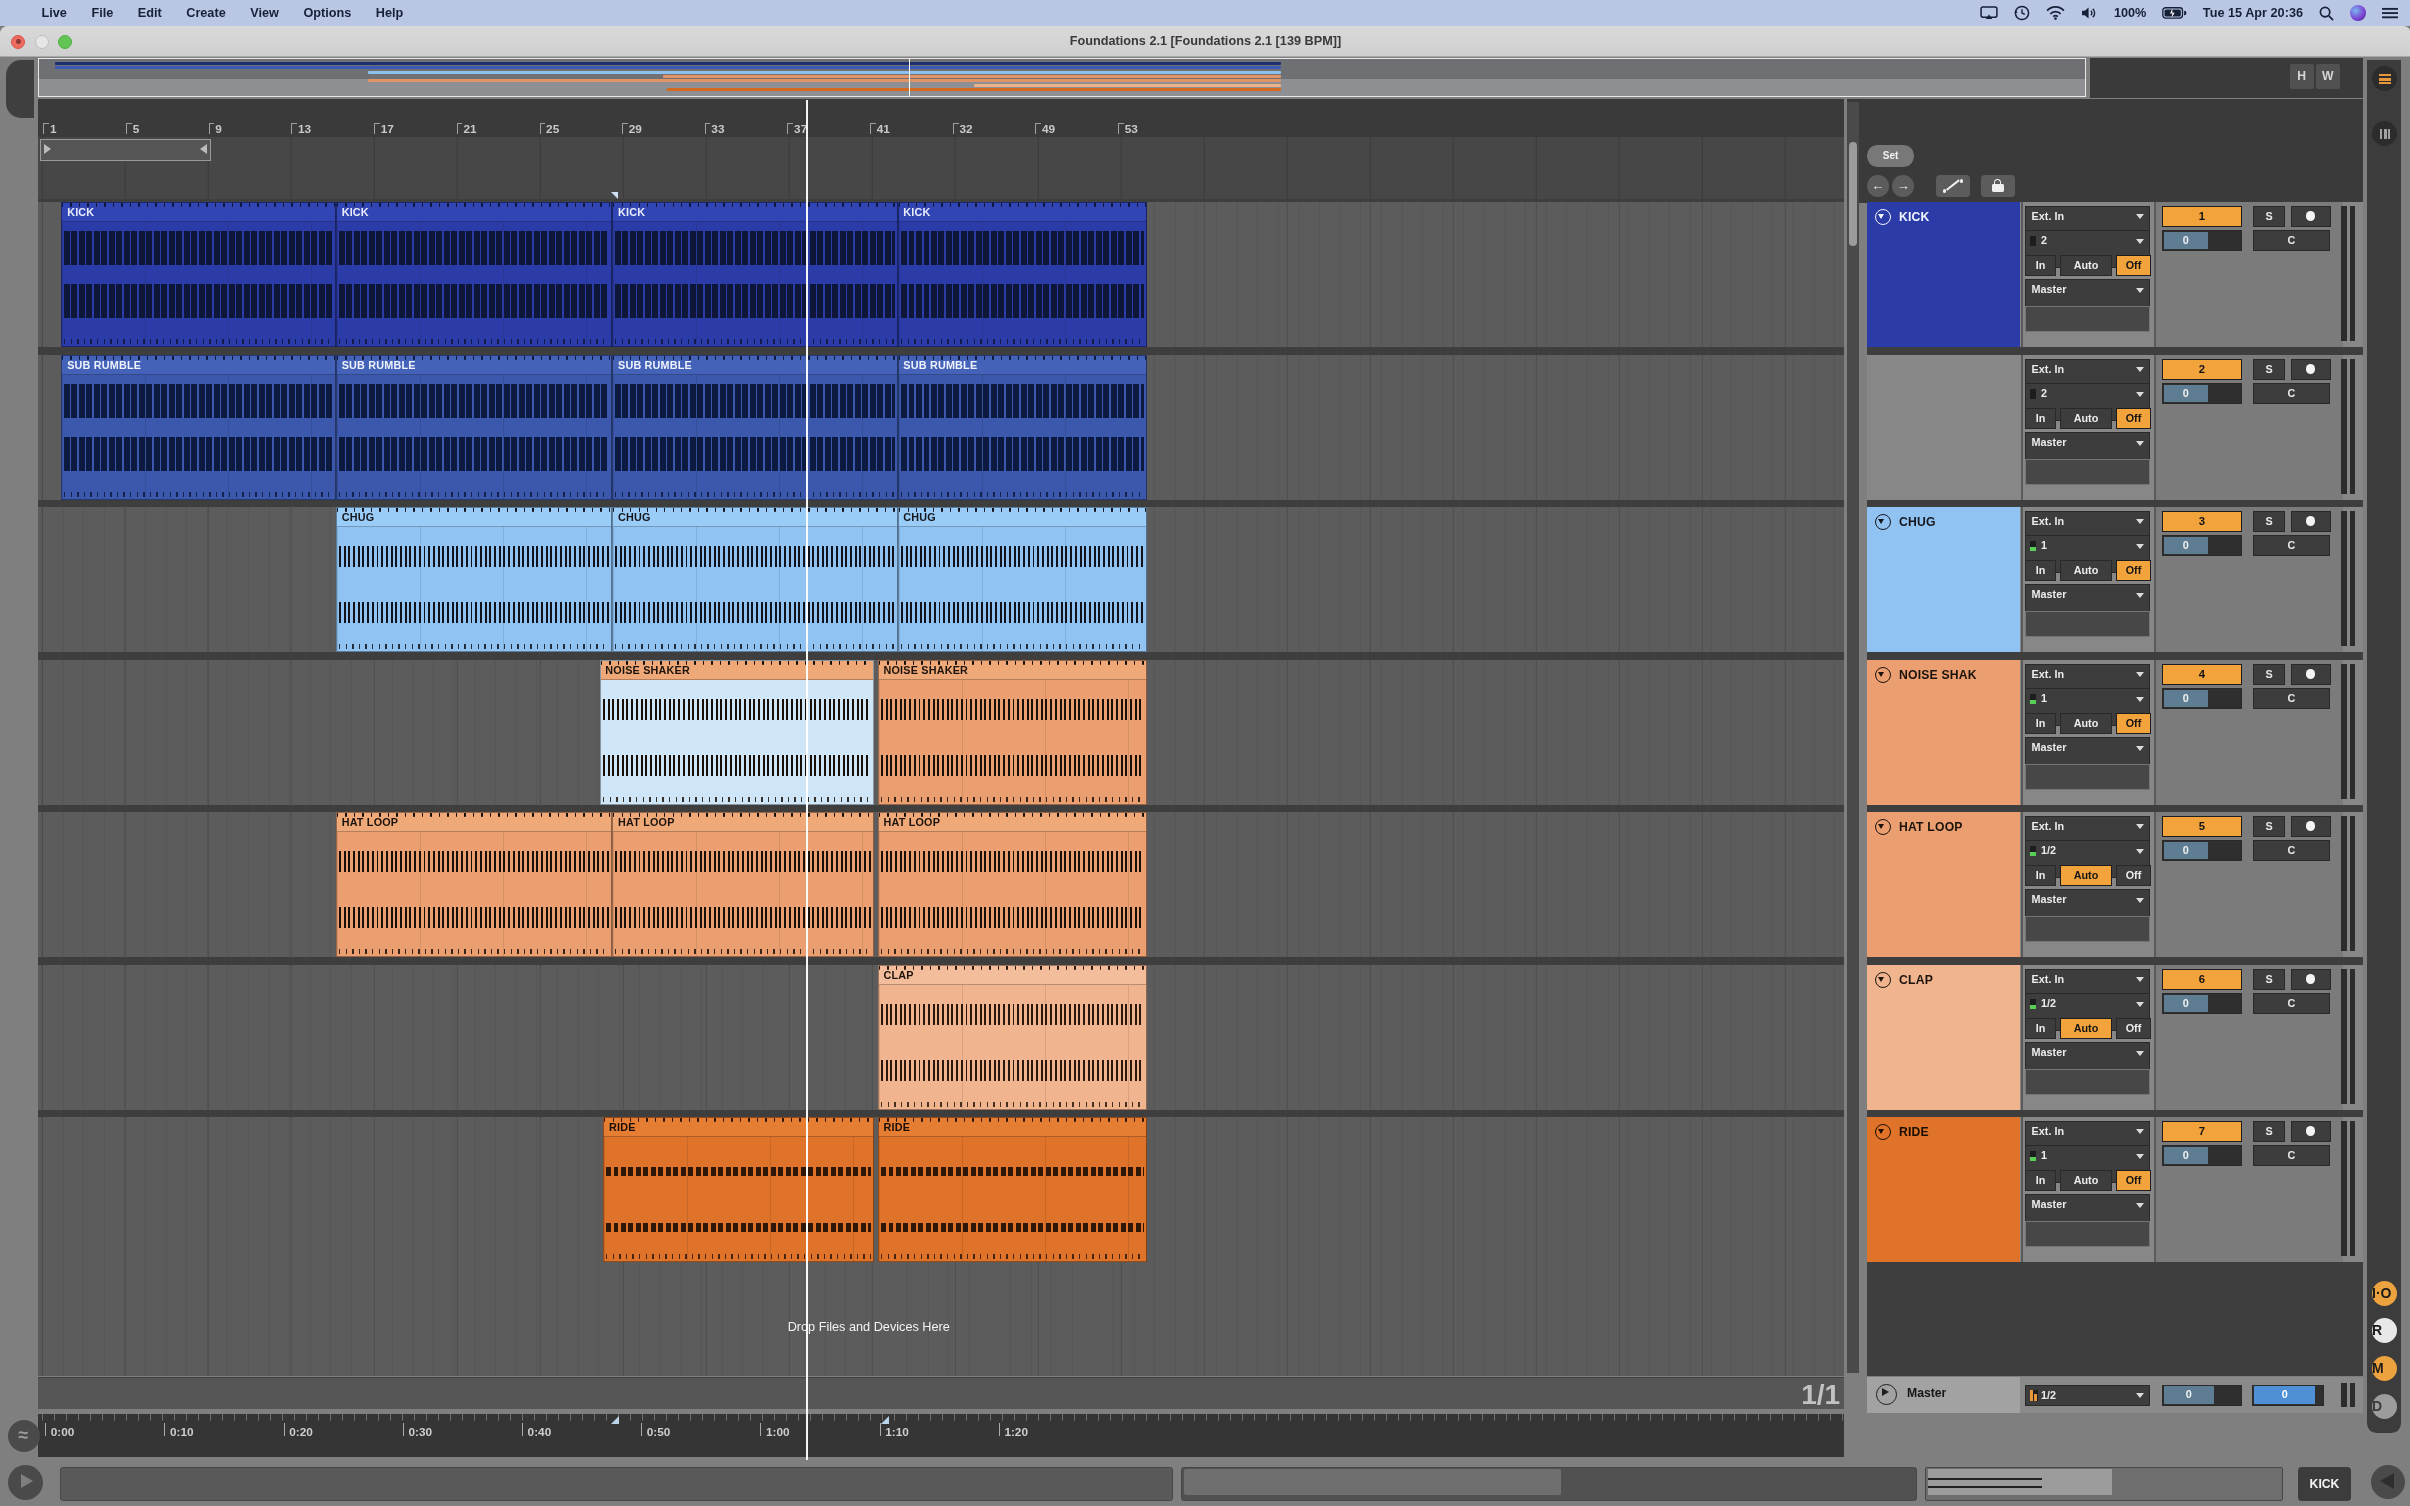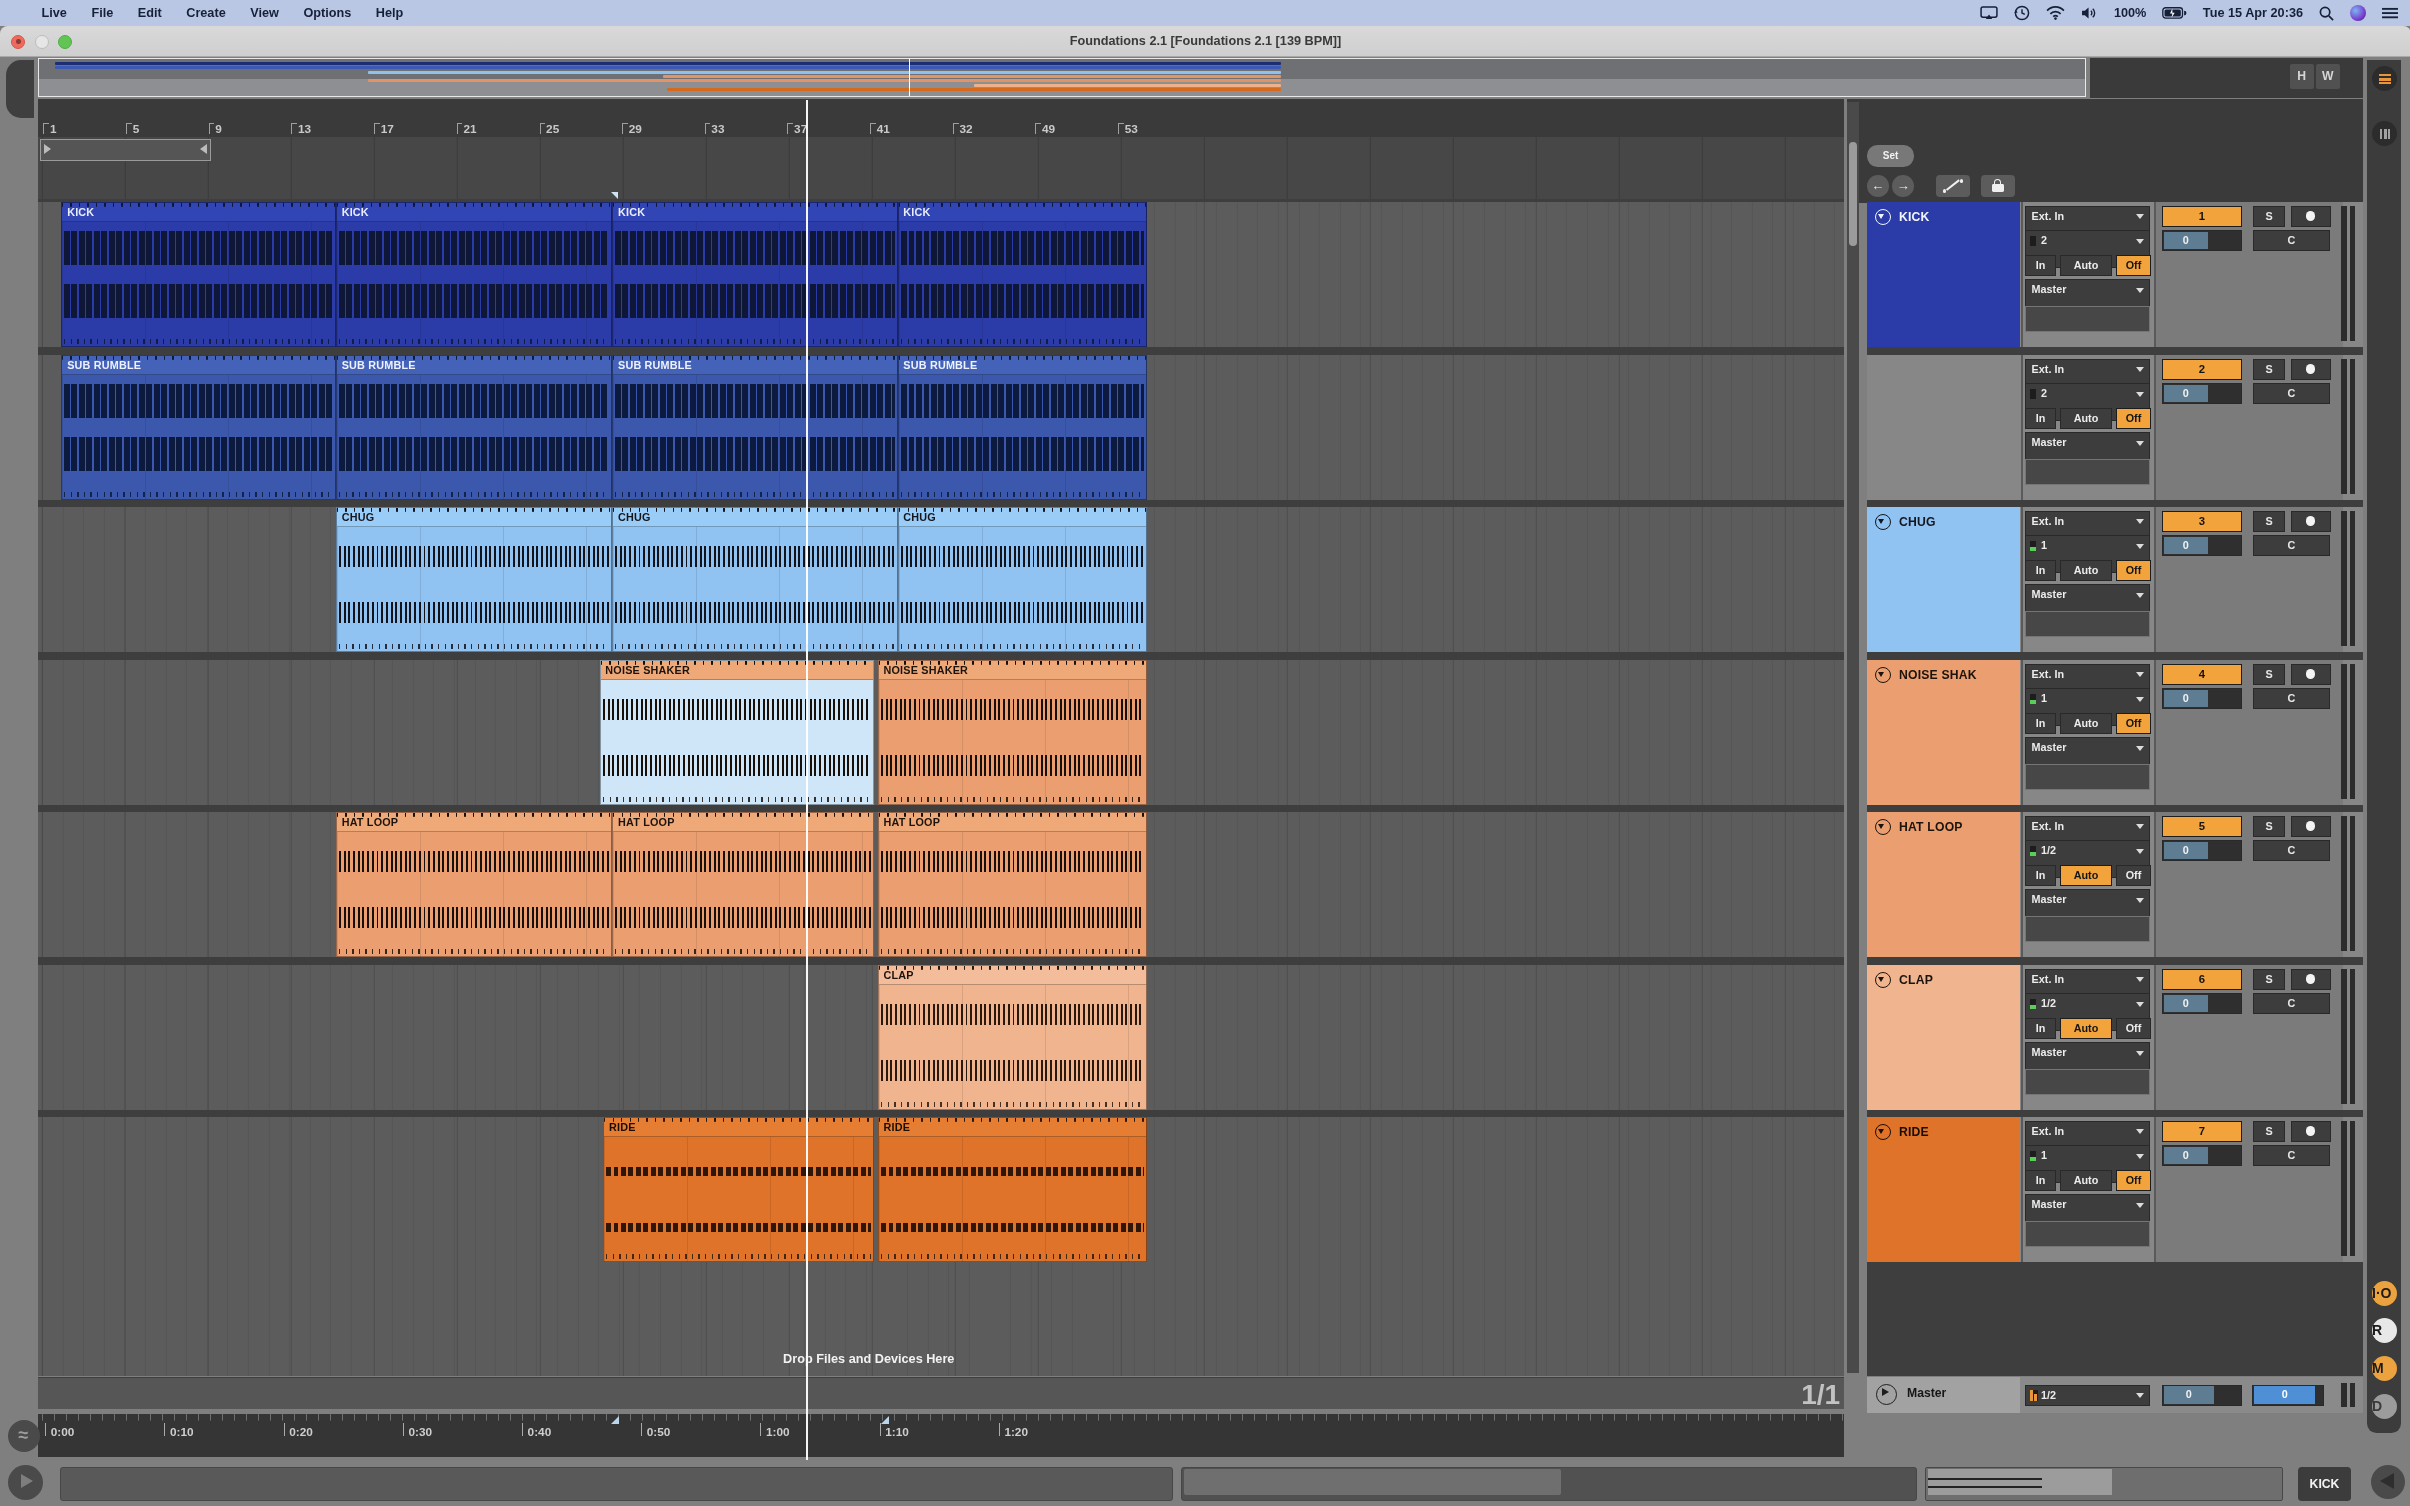--- a/index.html
+++ b/index.html
@@ -52,21 +52,21 @@
       repeating-linear-gradient(90deg,rgba(0,0,0,0.16) 0 1.4px,transparent 1.4px 83px),
       repeating-linear-gradient(90deg,rgba(0,0,0,0.08) 0 0.9px,transparent 0.9px 20.6px);
       background-position:3.8px 0,3.8px 0;}
   .scrub{position:absolute;left:0;top:0;width:100%;height:62px;background-color:#474747;
       background-image:repeating-linear-gradient(90deg,rgba(0,0,0,0.18) 0 1.4px,transparent 1.4px 83px);background-position:3.8px 0;}
   .loopbrace{position:absolute;left:1.9px;top:1.9px;width:171px;height:21.7px;background:#555;border:1.4px solid #9a9a9a;box-sizing:border-box;}
   .loopbrace .la{position:absolute;left:2.8px;top:3.8px;width:0;height:0;border-left:7.5px solid #bbb;border-top:5.6px solid transparent;border-bottom:5.6px solid transparent;}
   .loopbrace .ra{position:absolute;right:2.8px;top:3.8px;width:0;height:0;border-right:7.5px solid #bbb;border-top:5.6px solid transparent;border-bottom:5.6px solid transparent;}
   .lane-row{position:absolute;left:0;width:100%;height:145px;}
   .emptyarea{position:absolute;left:0;top:1125px;width:100%;height:114px;}
-  .drop-hint{position:absolute;left:46%;top:58px;transform:translateX(-50%);color:#f2f2f2;font-size:12.7px;font-weight:700;margin-top:32px;}
+  .drop-hint{position:absolute;left:46%;top:58px;transform:translateX(-50%);color:#f2f2f2;font-size:12.7px;font-weight:400;}
 
   
   .clip{position:absolute;top:0;height:145px;box-sizing:border-box;border:0.9px solid rgba(0,0,0,0.35);
         background:var(--body);background-image:repeating-linear-gradient(90deg,rgba(0,0,0,0.10) 0 0.9px,transparent 0.9px 83px);}
   .clip .ctitle{position:absolute;left:0;top:0;right:0;height:19px;background:var(--title);color:var(--text);
         font-size:10.8px;font-weight:700;line-height:19px;padding-left:4.7px;box-sizing:border-box;
         border-bottom:0.9px solid rgba(0,0,0,0.25);letter-spacing:0.2px;
         background-image:repeating-linear-gradient(90deg,var(--wave) 0 1.4px,transparent 1.4px 8.5px);
         background-size:100% 3.8px;background-repeat:no-repeat;background-position:0 0;}
   .clip.selected{background:var(--sel);}

